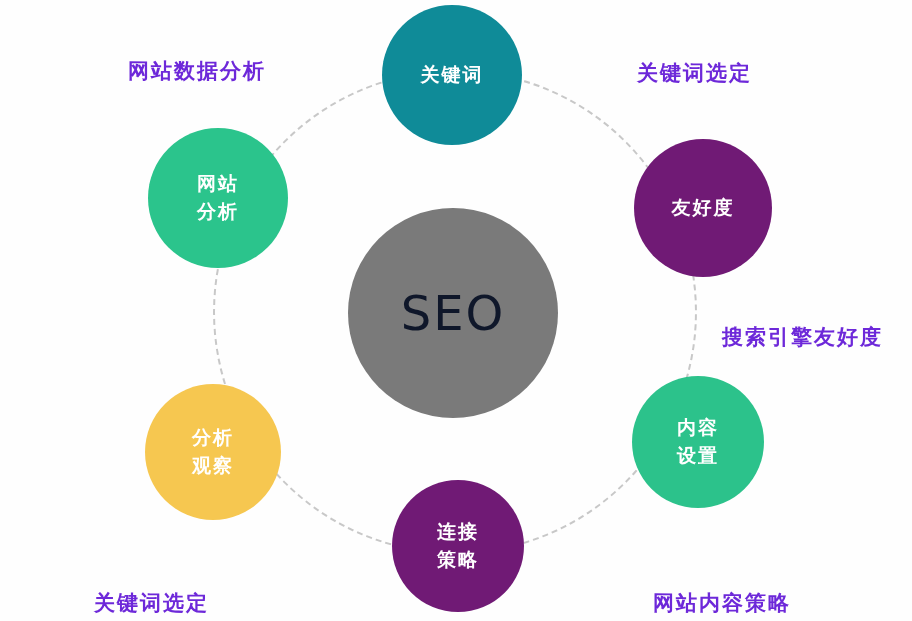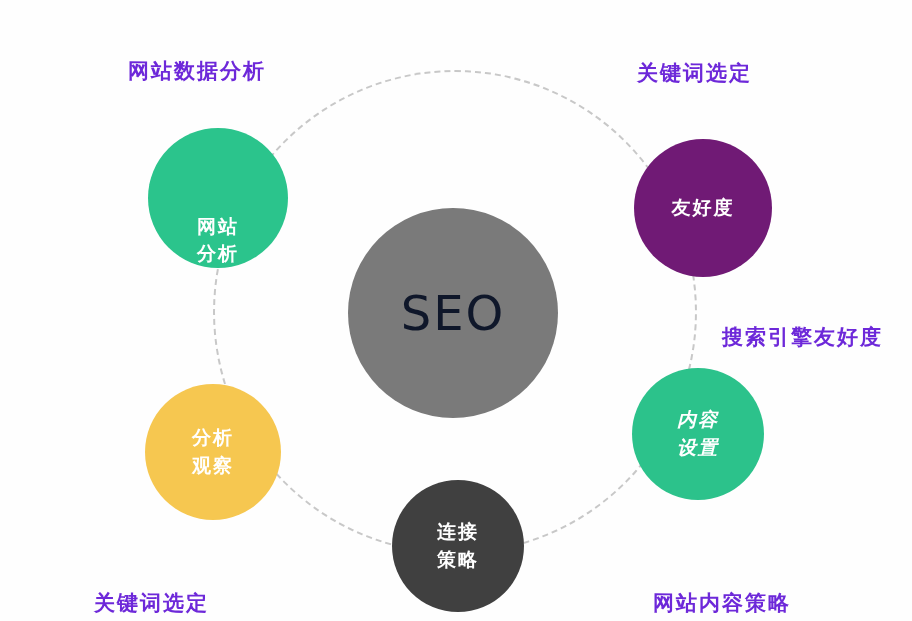--- a/index.html
+++ b/index.html
@@ -45,21 +45,21 @@
   .center-label {
     color: #0f172a;
     font-weight: 500;
     font-size: 48px;
     letter-spacing: 2px;
   }
   .node-top        { left: 382px; top: 5px;   width: 140px; height: 140px; }
   .node-upper-left { left: 148px; top: 128px; width: 140px; height: 140px; }
   .node-upper-right{ left: 634px; top: 139px; width: 138px; height: 138px; }
   .node-lower-left { left: 145px; top: 384px; width: 136px; height: 136px; }
-  .node-lower-right{ left: 632px; top: 368px; width: 132px; height: 132px; font-style: italic; }
+  .node-lower-right{ left: 632px; top: 376px; width: 132px; height: 132px; }
   .node-bottom     { left: 392px; top: 480px; width: 132px; height: 132px; }
   .outer-label {
     position: absolute;
     color: #6d28d9;
     font-weight: bold;
     font-size: 21px;
     letter-spacing: 2px;
     white-space: nowrap;
   }
   .label-top-left     { left: 128px; top: 57px; }
@@ -73,41 +73,44 @@
 <body>
 
 <div class="canvas">
 
   <div class="dashed-ring" style="border-color: rgb(200, 200, 200);"></div>
 
   <div class="node node-center" style="background: rgb(122, 122, 122);">
     <span class="center-label">SEO</span>
   </div>
 
+  <div class="node node-top" style="background: rgb(15, 139, 152);">
+    <span class="node-label">关键词</span>
+  </div>
 
   <div class="node node-upper-right" style="background: #701a75;">
     <span class="node-label">友好度</span>
   </div>
 
   <div class="node node-lower-right" style="background: rgb(44, 194, 139);">
     <span class="node-label">内容
 设置</span>
   </div>
 
-  <div class="node node-bottom" style="background: #404040;">
+  <div class="node node-bottom" style="background: #701a75;">
     <span class="node-label">连接
 策略</span>
   </div>
 
   <div class="node node-lower-left" style="background: rgb(246, 199, 80);">
     <span class="node-label">分析
 观察</span>
   </div>
 
-  <div class="node node-upper-left" style="background: rgb(43, 196, 140); align-items: flex-end;">
+  <div class="node node-upper-left" style="background: rgb(43, 196, 140);">
     <span class="node-label">网站
 分析</span>
   </div>
 
   <div class="outer-label label-top-left">网站数据分析</div>
 
   <div class="outer-label label-top-right">关键词选定</div>
 
   <div class="outer-label label-right">搜索引擎友好度</div>
 

